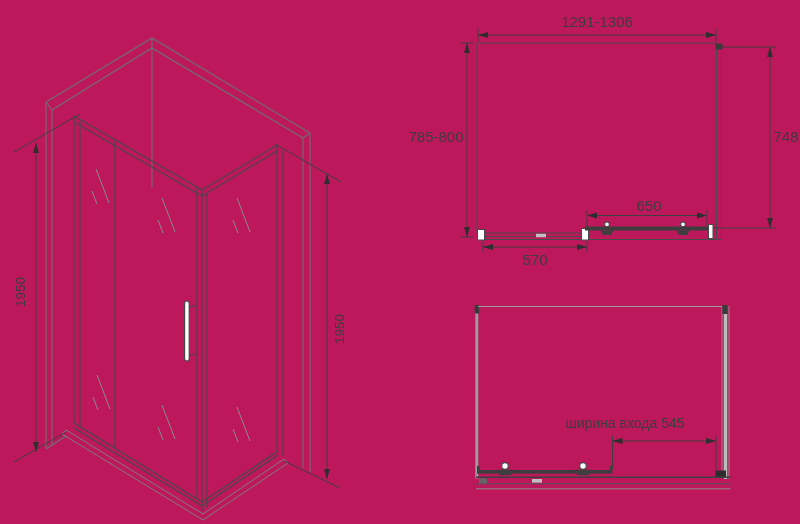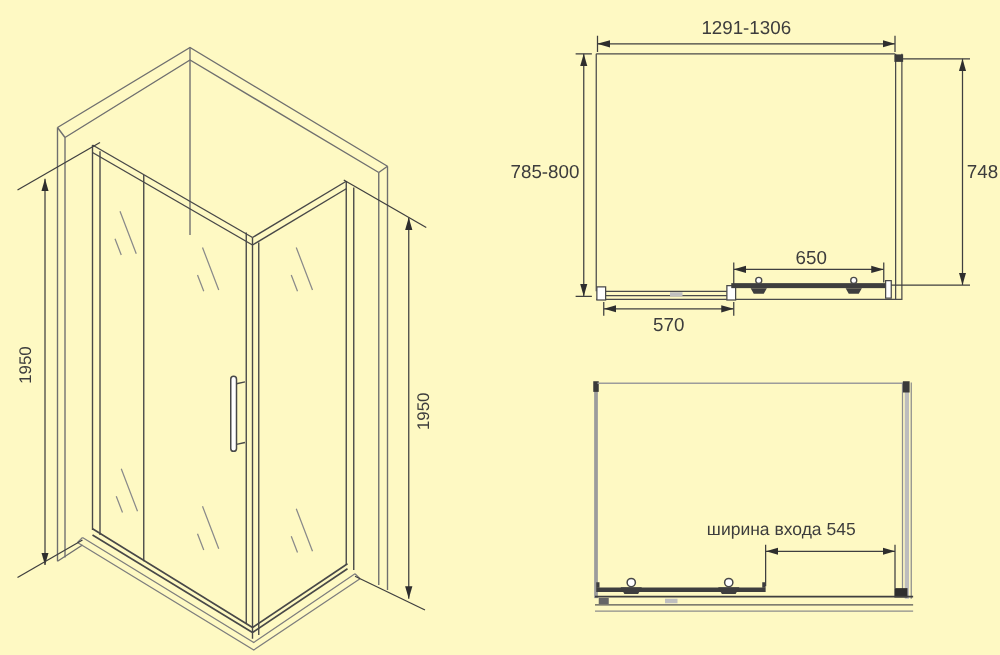--- a/index.html
+++ b/index.html
@@ -1,16 +1,16 @@
 <!DOCTYPE html>
 <html><head>
 <meta charset="utf-8">
 <style>
   html,body{margin:0;padding:0;background:#ffffff;}
-  #stage{position:relative;width:800px;height:524px;background:#fef9c3;overflow:hidden;
+  #stage{position:relative;width:800px;height:524px;background:#be185d;overflow:hidden;
          font-family:"Liberation Sans",sans-serif;}
   svg{position:absolute;left:0;top:0;}
   svg text{fill:#3d3d3d;font-family:"Liberation Sans",sans-serif;}
   .dim-label{font-size:15px;}
   .dim-label-sm{font-size:14px;}
   .dim-label-rot{font-size:13.5px;}
   .ln{stroke:#4a4a4a;stroke-width:1;fill:none;}
   .ln-wall{stroke:#6f6f6f;stroke-width:1.1;fill:none;}
   .ln-frame{stroke:#484848;stroke-width:1.1;fill:none;}
   .ln-rail{stroke:#484848;stroke-width:1.3;fill:none;}

